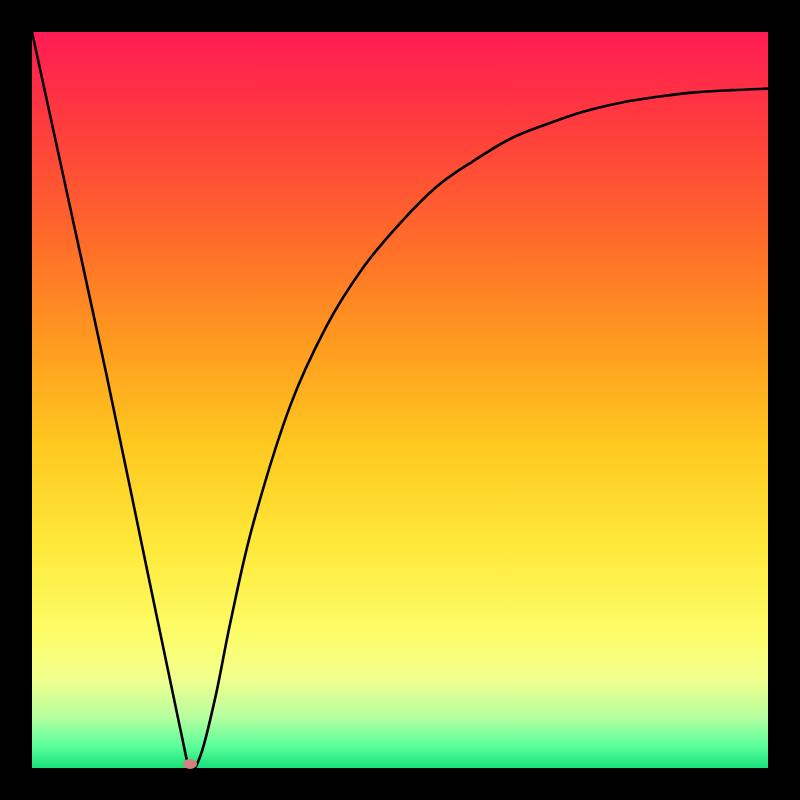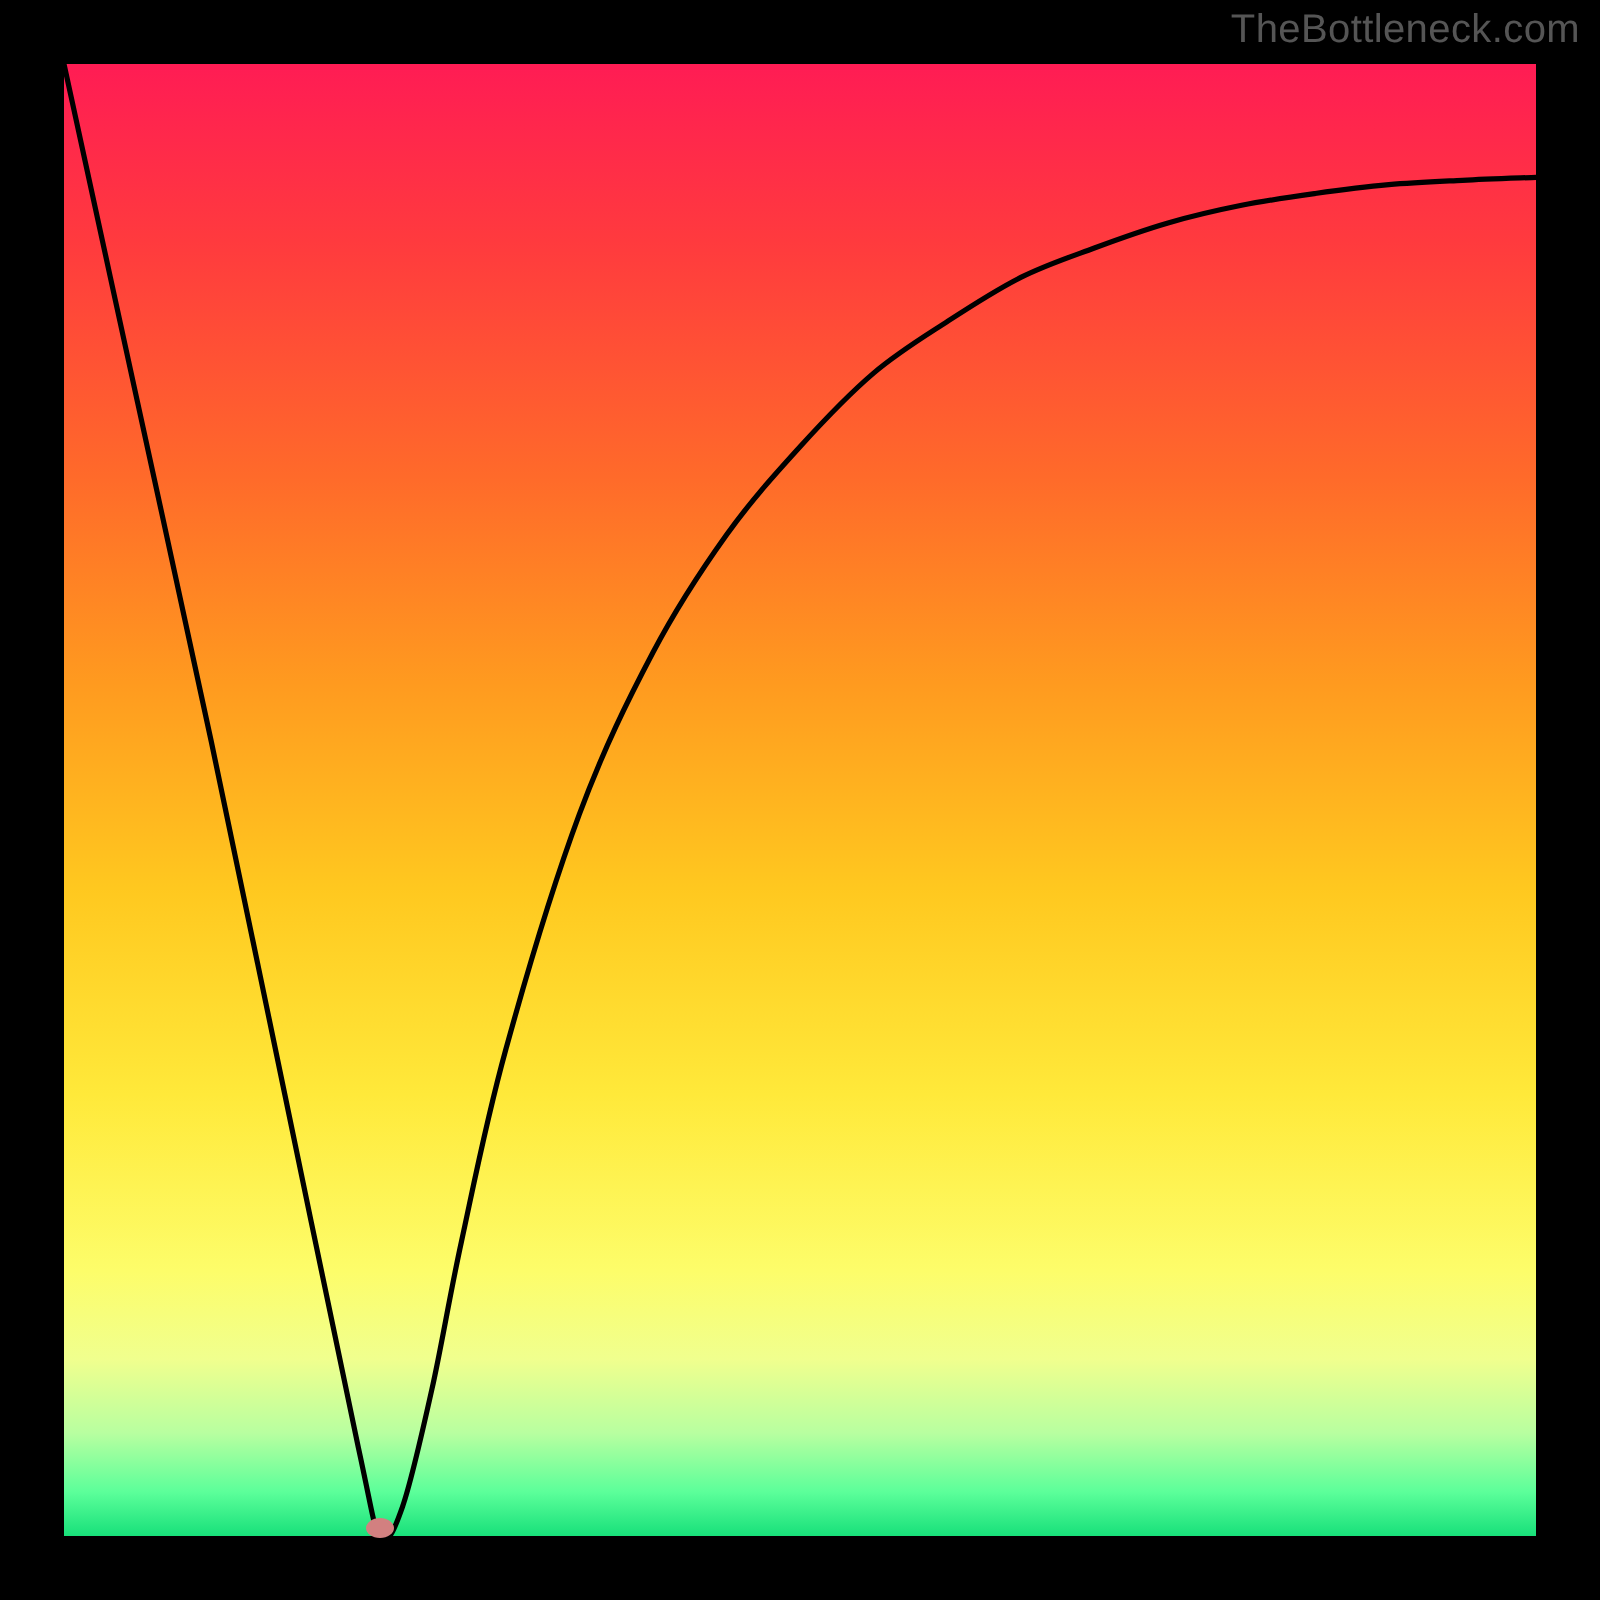--- a/index.html
+++ b/index.html
@@ -63,21 +63,20 @@
     height: 10px;
     background: #d28080;
     border-radius: 50%;
     transform: translate(-50%, -50%);
   }
 </style>
 </head>
 <body>
 
 <div class="frame">
-  <div class="watermark">TheBottleneck.com</div>
 
   <div class="plot">
     <svg class="curve" viewBox="0 0 736 736" preserveAspectRatio="none">
       <path fill="none" stroke="#000" stroke-width="2.6" stroke-linejoin="round" stroke-linecap="round" d="M 0.00 0.00 C 6.13 28.21, 24.53 112.85, 36.80 169.28 C 49.07 225.71, 61.33 280.91, 73.60 338.56 C 85.87 396.21, 98.13 456.32, 110.40 515.20 C 122.67 574.08, 139.23 655.04, 147.20 691.84 C 155.17 728.64, 154.56 731.09, 158.24 736.00 C 161.92 740.91, 164.99 733.55, 169.28 721.28 C 173.57 709.01, 179.09 684.48, 184.00 662.40 C 188.91 640.32, 192.59 617.01, 198.72 588.80 C 204.85 560.59, 210.99 528.69, 220.80 493.12 C 230.61 457.55, 245.33 408.48, 257.60 375.36 C 269.87 342.24, 282.13 317.71, 294.40 294.40 C 306.67 271.09, 318.93 252.69, 331.20 235.52 C 343.47 218.35, 355.73 204.85, 368.00 191.36 C 380.27 177.87, 392.53 164.99, 404.80 154.56 C 417.07 144.13, 429.33 136.77, 441.60 128.80 C 453.87 120.83, 466.13 112.85, 478.40 106.72 C 490.67 100.59, 502.93 96.54, 515.20 92.00 C 527.47 87.46, 539.73 83.05, 552.00 79.49 C 564.27 75.93, 576.53 73.11, 588.80 70.66 C 601.07 68.20, 613.33 66.49, 625.60 64.77 C 637.87 63.05, 650.13 61.46, 662.40 60.35 C 674.67 59.25, 686.93 58.76, 699.20 58.14 C 711.47 57.53, 729.87 56.92, 736.00 56.67" id="curvePath"></path>
     </svg>
     <div class="dot" id="markerDot" style="left: 158.24px; top: 732px; background: rgb(210, 128, 128);"></div>
   </div>
 </div>
 
 </body></html>

